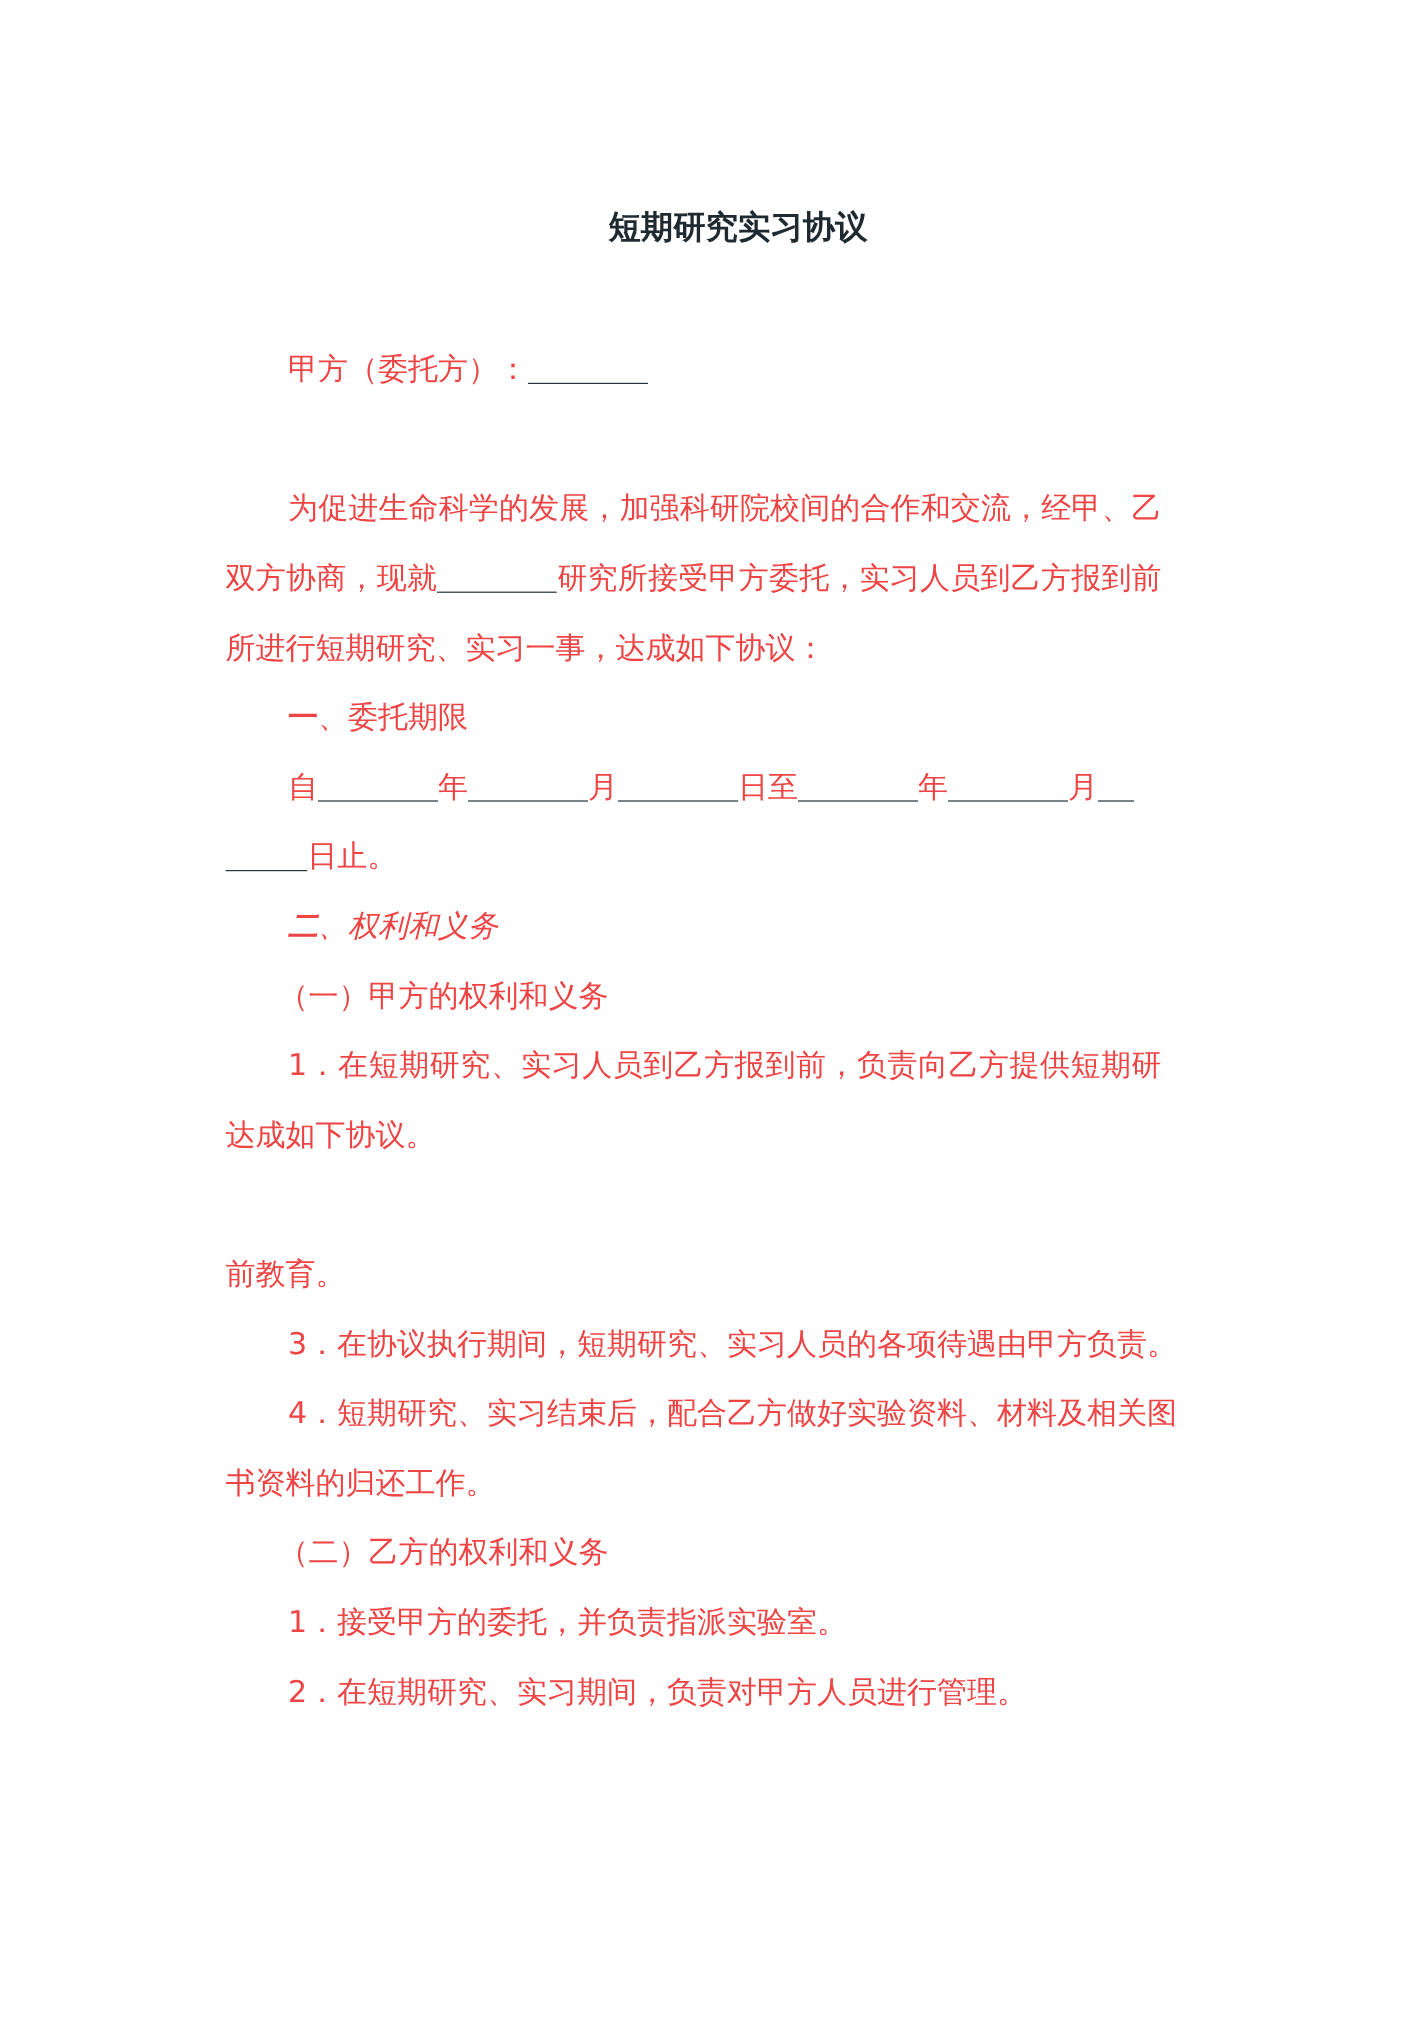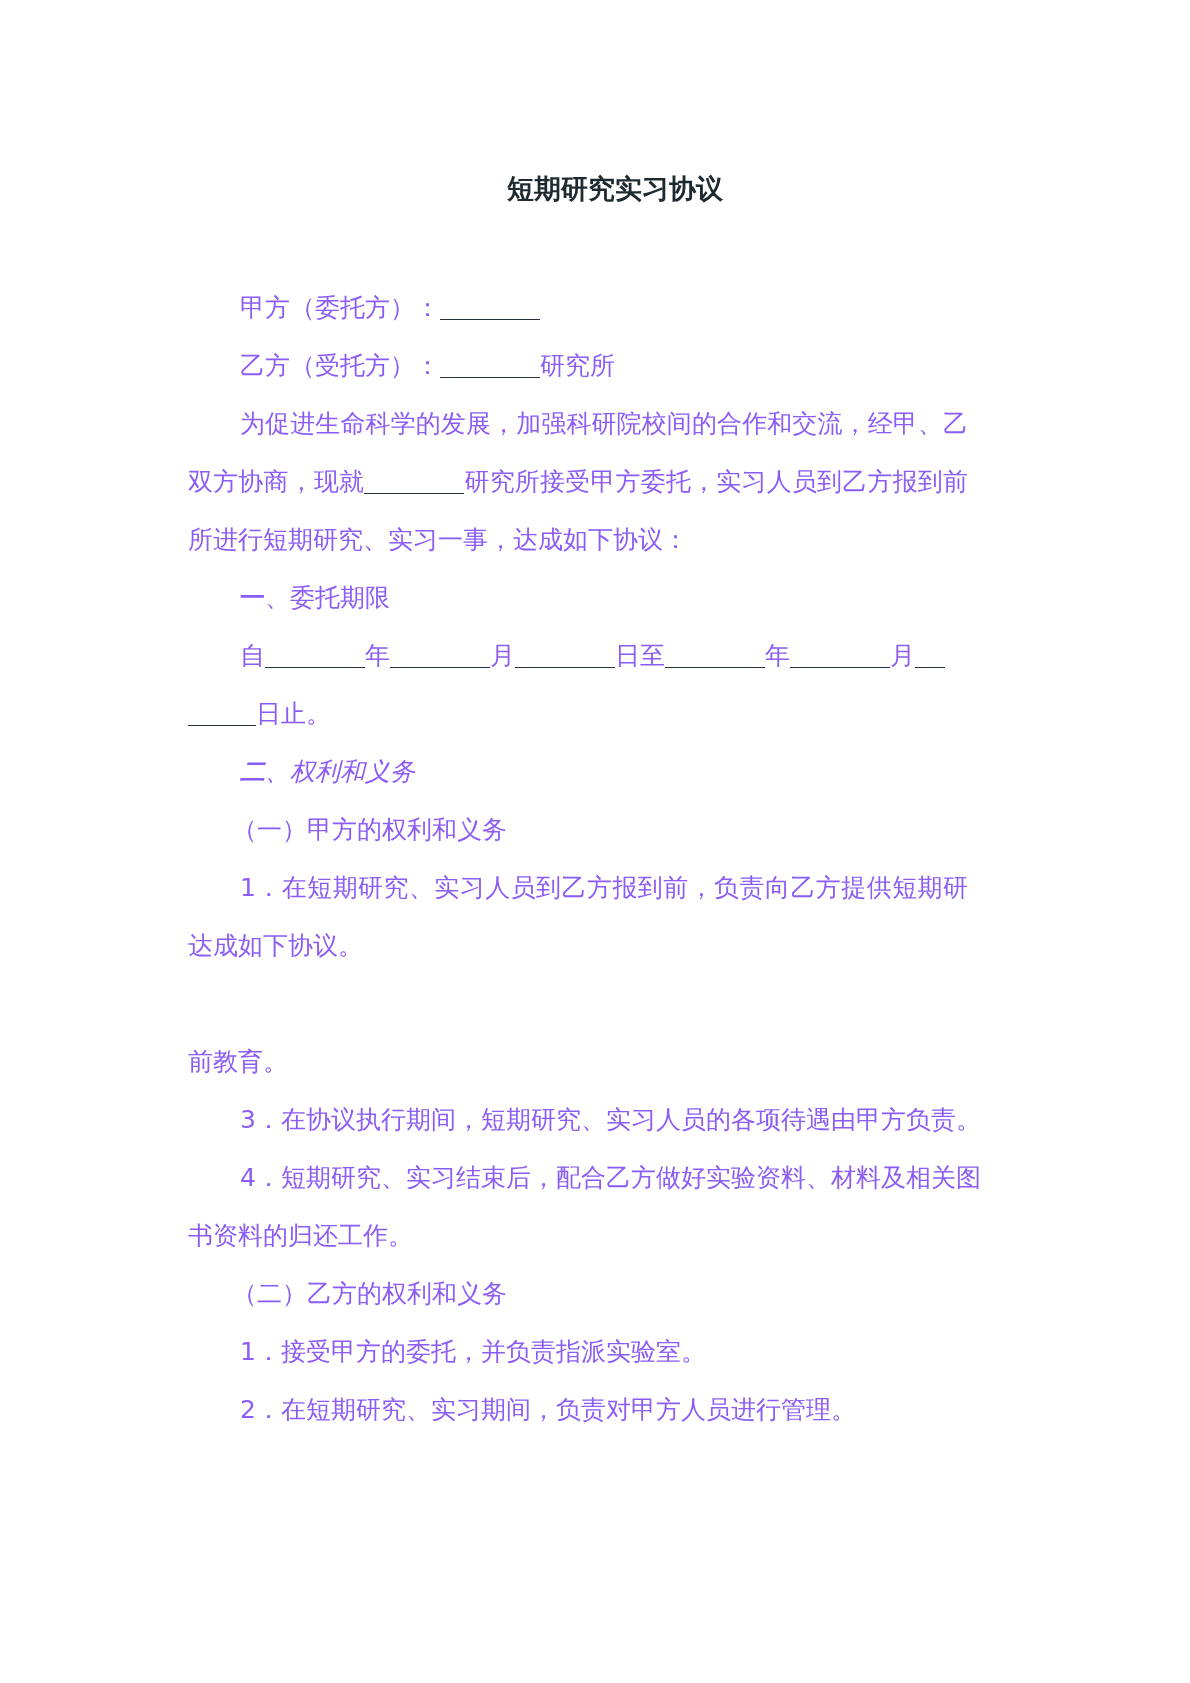--- a/index.html
+++ b/index.html
@@ -2,40 +2,37 @@
 <html><head>
   <meta charset="utf-8">
   <style>
     html, body { margin: 0; padding: 0; background: #ffffff; }
     body { width: 1190px; height: 1683px; position: relative; overflow: hidden;
            font-family: "DejaVu Sans", "Liberation Sans", sans-serif; color: #263238; }
     .page { position: absolute; left: 0; top: 16px; width: 1028px; height: 1683px; margin-left: 20px; }
     .title { position: absolute; left: 0; width: 1190px; top: 155px; text-align: center;
              font-size: 27px; font-weight: bold; color: #1f2a30; letter-spacing: 0px; }
     .line { position: absolute; left: 168px; width: 780px; height: 44px; line-height: 44px;
-            font-size: 25px; white-space: nowrap; color: #8b5cf6; }
+            font-size: 25px; white-space: nowrap; color: #ef4444; }
     .line.indent { left: 220px; width: 728px; }
     .line.just { text-align: justify; text-align-last: justify; }
     .blank { display: inline-block; border-bottom: 1.5px solid #263238; height: 30px; vertical-align: -4px; }
     .bold { font-weight: bold; }
   </style>
 </head>
 <body>
 
 <div class="page">
 
   <div class="title">短期研究实习协议</div>
 
   <div class="line indent" style="top:270px;">
     <span>甲方（委托方）：</span><span class="blank" style="width:100px;"></span>
   </div>
 
-  <div class="line indent" style="top:328px;">
-    <span>乙方（受托方）：</span><span class="blank" style="width:100px;"></span><span>研究所</span>
-  </div>
 
   <div class="line indent just" style="top:386px;">为促进生命科学的发展，加强科研院校间的合作和交流，经甲、乙</div>
   <div class="line just" style="top:444px;">
     <span>双方协商，现就</span><span class="blank" style="width:100px;"></span><span>研究所接受甲方委托，实习人员到乙方报到前</span>
   </div>
   <div class="line" style="top:502px;">所进行短期研究、实习一事，达成如下协议：</div>
 
   <div class="line indent" style="top:560px;">
     <span class="bold">一</span><span>、委托期限</span>
   </div>

